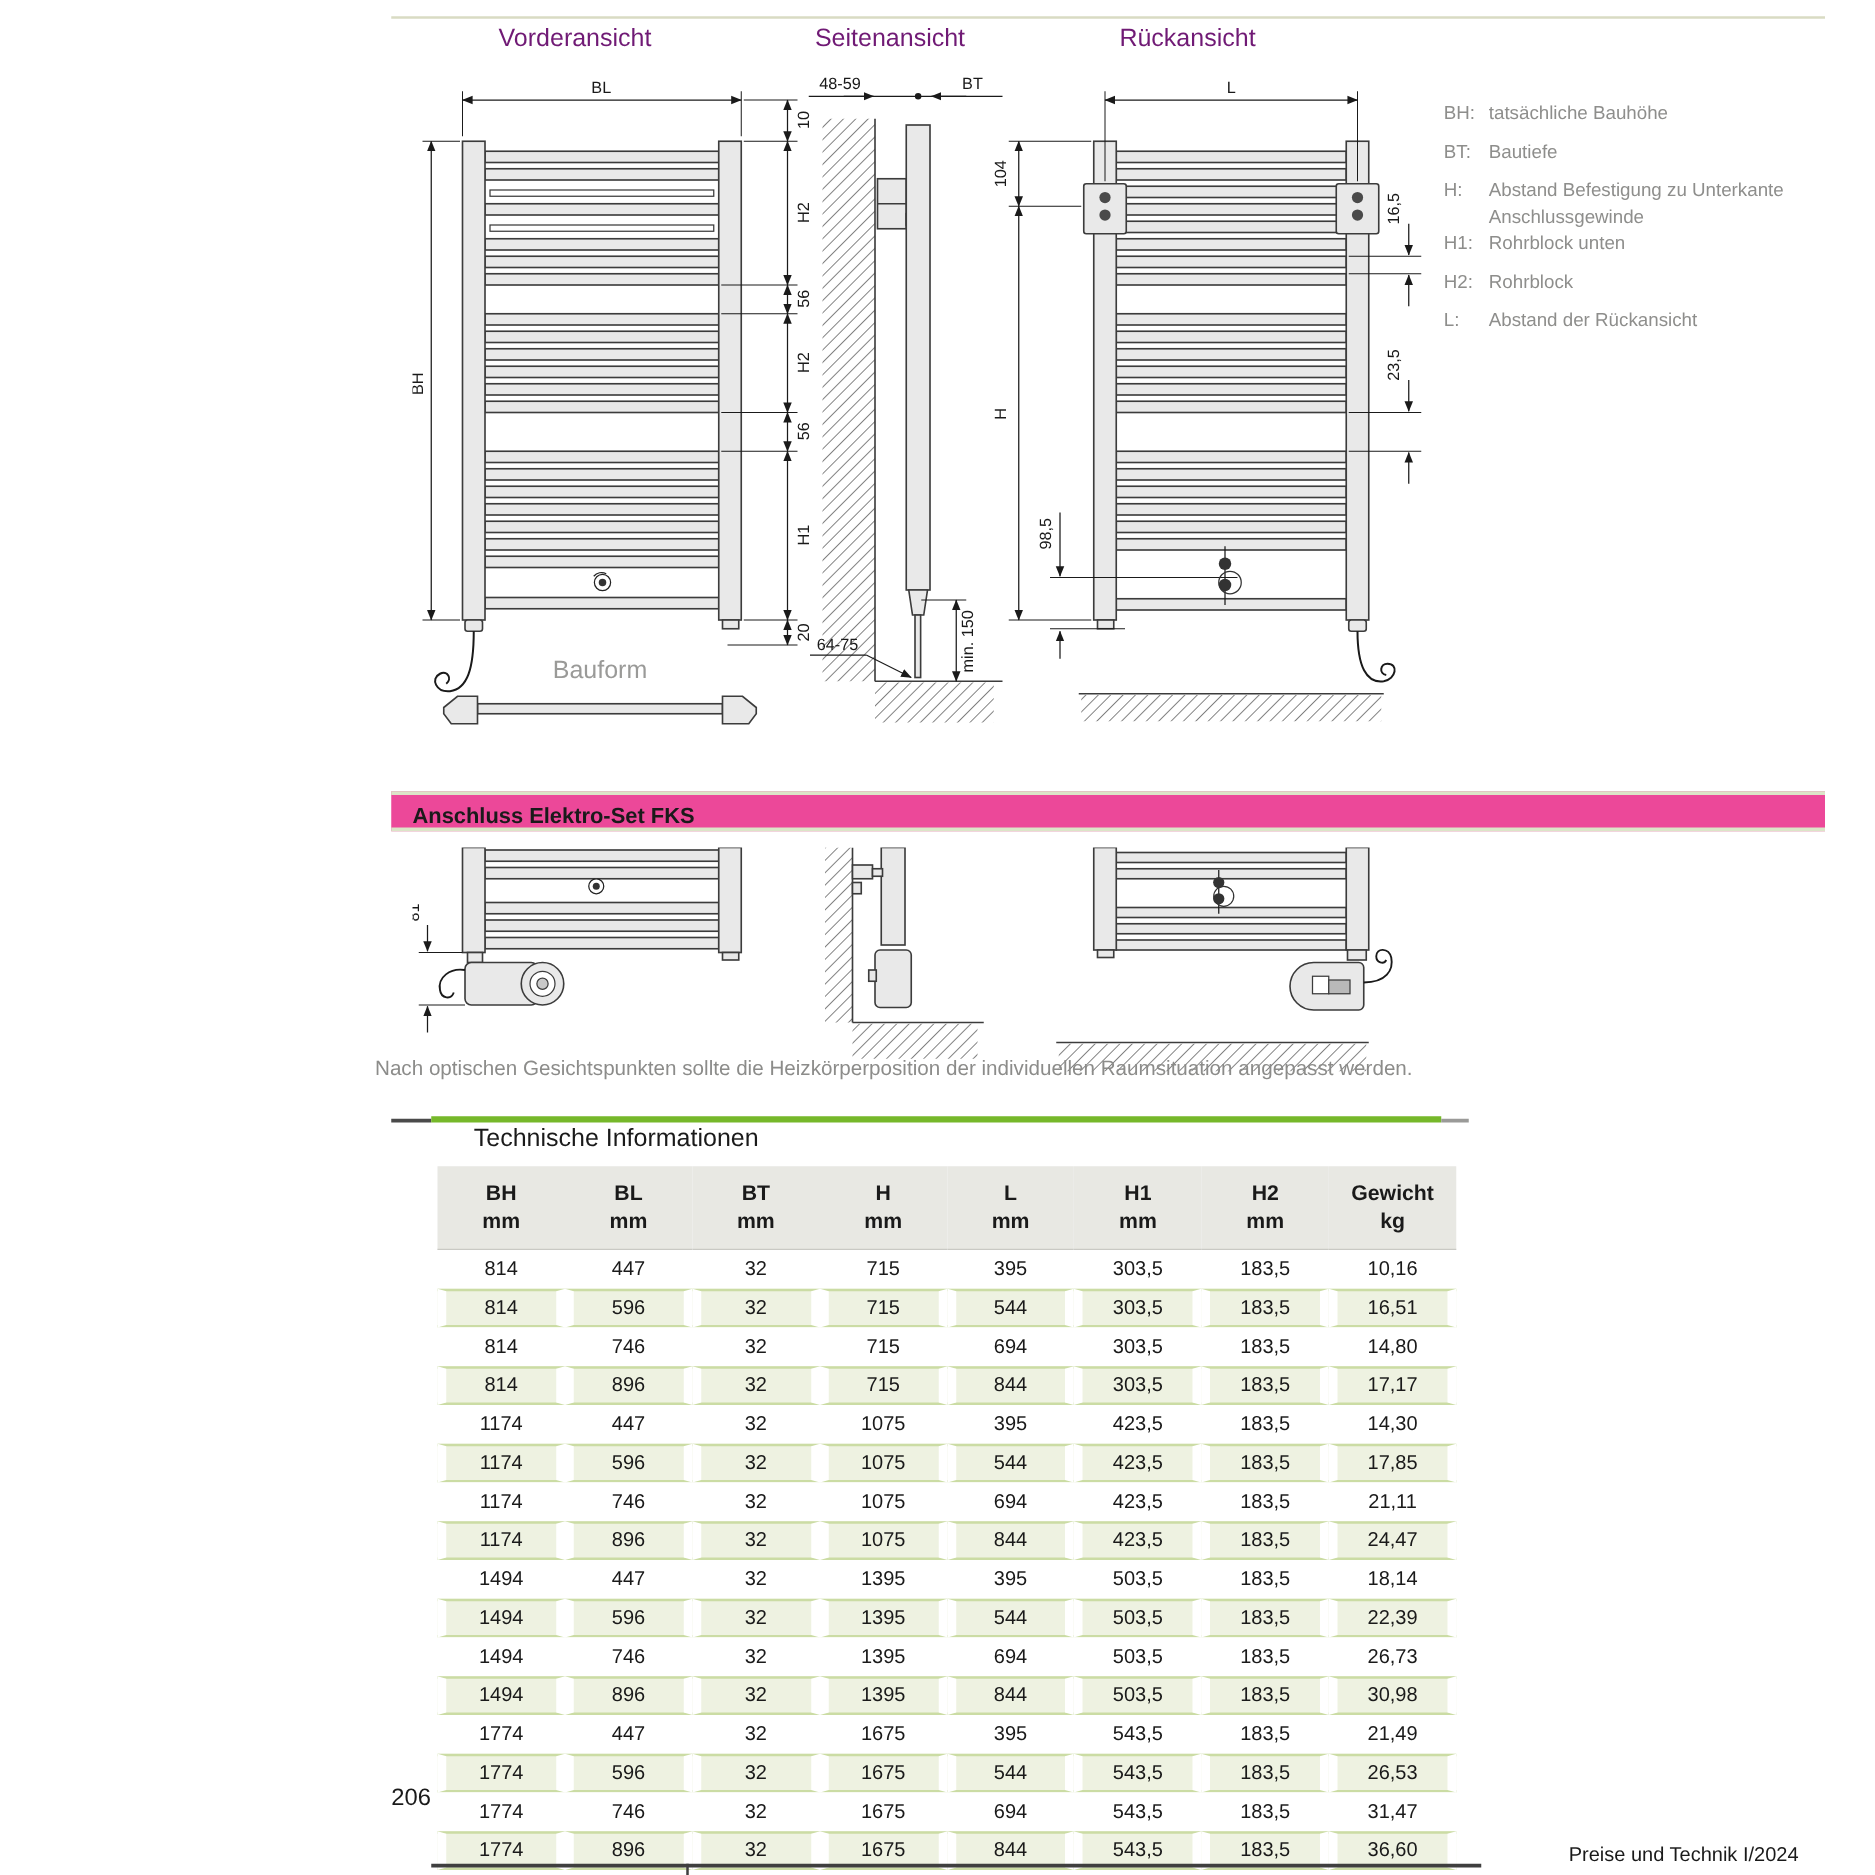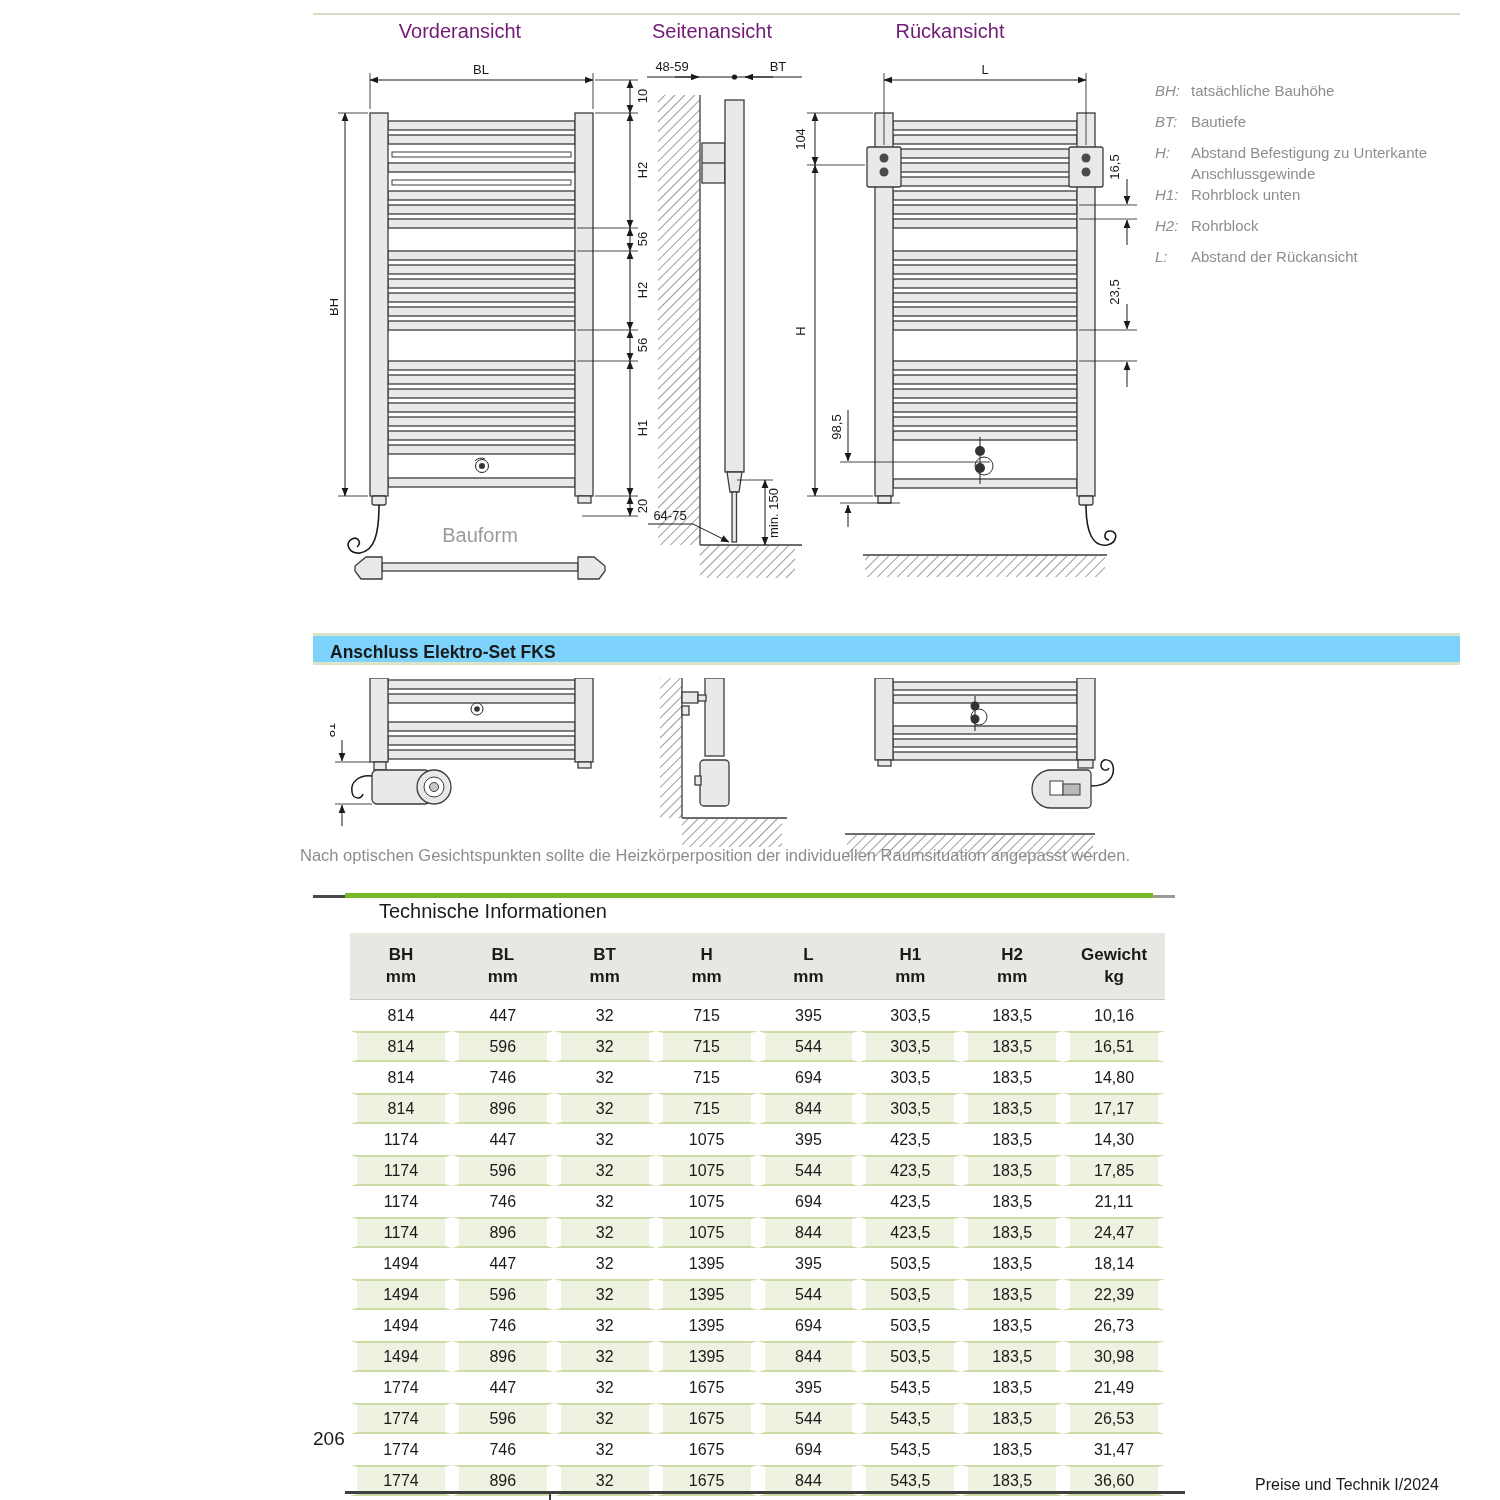--- a/index.html
+++ b/index.html
@@ -15,24 +15,24 @@
   .wline{stroke:#3c3c3c;stroke-width:1.3;fill:none;}
   .dim{stroke:#1a1a1a;stroke-width:1;fill:none;}
   .ext{stroke:#1a1a1a;stroke-width:0.8;fill:none;}
   .dimarr{marker-start:url(#arr);marker-end:url(#arr);}
   .dimtxt{font:13px "Liberation Sans",sans-serif;fill:#1a1a1a;}
   .svg-grey-label{font:20px "Liberation Sans",sans-serif;fill:#9a9a98;}
   
   .legend{left:1155px;top:80px;width:335px;}
   .legend-row{display:flex;min-height:31px;align-items:flex-start;color:#8e8e8c;
               font-size:15px;line-height:21px;}
-  .legend-term{width:36px;flex:none;font-style:italic;}
+  .legend-term{width:36px;flex:none;}
   .legend-desc{flex:1;}
   
-  .elektro-band{left:313px;top:633px;width:1147px;height:32px;background:#7dd3fc;
+  .elektro-band{left:313px;top:633px;width:1147px;height:32px;background:#ec4899;
      border-top:3px solid #dce4c8;border-bottom:3px solid #dce4c8;
      font-size:17.5px;font-weight:bold;line-height:32px;padding-left:17px;box-sizing:border-box;}
   .note{left:300px;top:846px;width:1000px;font-size:16.5px;color:#8c8c8a;}
   .sep-black{left:313px;top:895px;width:32px;height:3px;background:#4a4a4a;}
   .sep-green{left:345px;top:893px;width:808px;height:5px;background:#76b82a;}
   .sep-grey{left:1153px;top:895px;width:22px;height:3px;background:#9a9a98;}
   .table-title{left:360px;top:900px;font-size:20px;font-weight:normal;margin-left:19px;}
   
   .tech-table{left:350px;top:933px;width:815px;border-collapse:separate;border-spacing:0;
               table-layout:fixed;}

